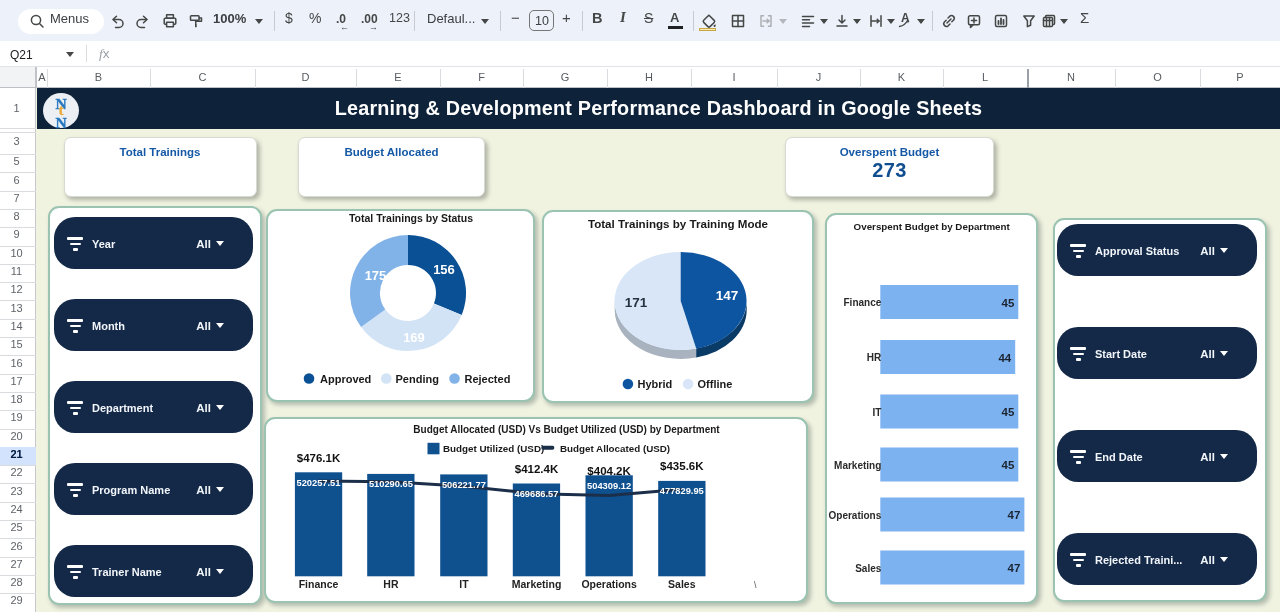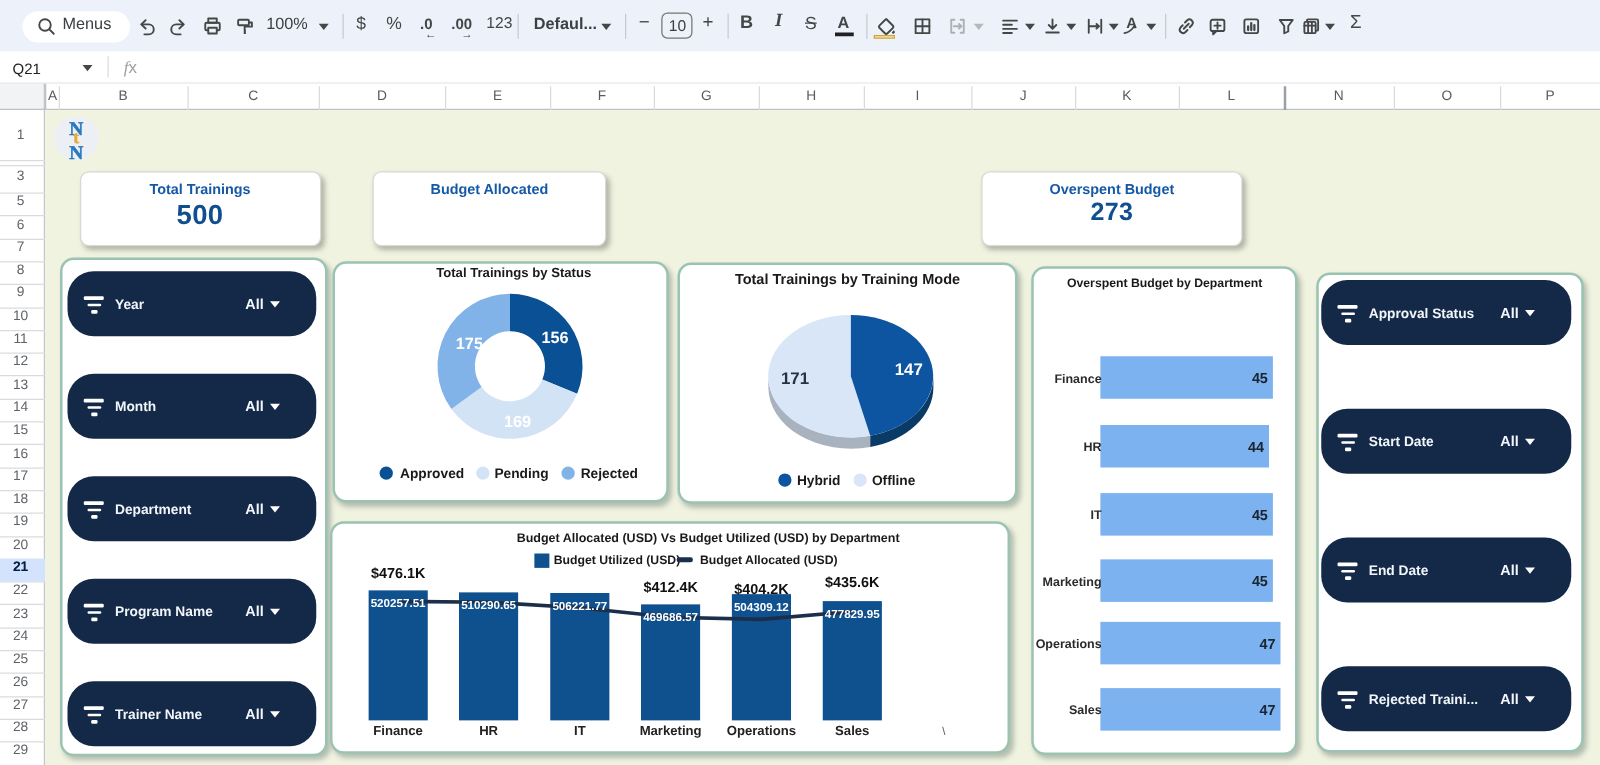--- a/index.html
+++ b/index.html
@@ -57,32 +57,32 @@
 <svg style="position:absolute;left:162px;top:13.0px" width="16" height="16" viewBox="0 0 16 16" fill="none" stroke="#444746" stroke-width="1.5" stroke-linecap="round" stroke-linejoin="round">
         <rect x="4.6" y="1.8" width="6.8" height="3.4"></rect>
         <rect x="2.2" y="5.2" width="11.6" height="6" rx="1"></rect>
         <rect x="4.6" y="9.2" width="6.8" height="4.6" fill="#edf1f9"></rect>
       </svg>
 <svg style="position:absolute;left:188px;top:13.0px" width="16" height="16" viewBox="0 0 16 16" fill="none" stroke="#444746" stroke-width="1.5" stroke-linecap="round" stroke-linejoin="round">
         <rect x="2.5" y="2.8" width="8.6" height="4.4" rx="0.8"></rect>
         <path d="M11.1 5 h2.4 v3.3 h-5.8 v2" fill="none"></path>
         <rect x="7 " y="10.6" width="1.7" height="3.6" fill="#444746" stroke="none"></rect>
       </svg>
-<span style="position:absolute;left:213px;top:11.6px;font-size:13px;font-weight:400;color:#3c4043;line-height:1;">100%</span>
+<span style="position:absolute;left:213px;top:11.6px;font-size:13px;font-weight:700;color:#3c4043;line-height:1;">100%</span>
 <span style="position:absolute;left:255px;top:19px;width:0;height:0;border-left:4px solid transparent;border-right:4px solid transparent;border-top:5px solid #444746"></span>
 <div style="position:absolute;left:274px;top:11px;width:1px;height:20px;background:#c7cbd1"></div>
 <span style="position:absolute;left:285px;top:10.9px;font-size:14px;font-weight:500;color:#444746;line-height:1;">$</span>
 <span style="position:absolute;left:309px;top:10.9px;font-size:14px;font-weight:400;color:#444746;line-height:1;">%</span>
 <span style="position:absolute;left:336px;top:13.0px;font-size:12px;font-weight:700;color:#444746;line-height:1;">.0</span>
 <span style="position:absolute;left:340px;top:23.0px;font-size:9px;font-weight:400;color:#444746;line-height:1;">←</span>
 <span style="position:absolute;left:361px;top:13.0px;font-size:12px;font-weight:700;color:#444746;line-height:1;">.00</span>
 <span style="position:absolute;left:369px;top:23.0px;font-size:9px;font-weight:400;color:#444746;line-height:1;">→</span>
 <span style="position:absolute;left:389px;top:12.0px;font-size:12.5px;font-weight:500;color:#444746;line-height:1;">123</span>
 <div style="position:absolute;left:414px;top:11px;width:1px;height:20px;background:#c7cbd1"></div>
-<span style="position:absolute;left:427px;top:11.6px;font-size:13px;font-weight:700;color:#3c4043;line-height:1;">Defaul...</span>
+<span style="position:absolute;left:427px;top:11.6px;font-size:13px;font-weight:400;color:#3c4043;line-height:1;">Defaul...</span>
 <span style="position:absolute;left:481px;top:19px;width:0;height:0;border-left:4px solid transparent;border-right:4px solid transparent;border-top:5px solid #444746"></span>
 <div style="position:absolute;left:500px;top:11px;width:1px;height:20px;background:#c7cbd1"></div>
 <span style="position:absolute;left:511px;top:10.2px;font-size:15px;font-weight:400;color:#444746;line-height:1;">−</span>
 <div style="position:absolute;left:529px;top:10px;width:25px;height:21px;border:1.5px solid #747775;border-radius:5px"></div>
 <span style="position:absolute;left:535px;top:15.0px;font-size:12.5px;font-weight:400;color:#3c4043;line-height:1;">10</span>
 <span style="position:absolute;left:562px;top:10.2px;font-size:15px;font-weight:400;color:#444746;line-height:1;">+</span>
 <div style="position:absolute;left:582px;top:11px;width:1px;height:20px;background:#c7cbd1"></div>
 <span style="position:absolute;left:592px;top:10.6px;font-size:14.5px;font-weight:700;color:#444746;line-height:1;">B</span>
 <span style="position:absolute;left:620px;top:10.2px;font-size:15px;font-weight:700;color:#444746;line-height:1;font-family:'Liberation Serif',serif;font-style:italic">I</span>
 <span style="position:absolute;left:644px;top:10.9px;font-size:14px;font-weight:500;color:#444746;line-height:1;text-decoration:line-through">S</span>
@@ -237,29 +237,31 @@
 <div class="rl" style="top:486.9px"></div>
 <span class="rn" style="top:488.1px">28</span>
 <div class="rl" style="top:505.2px"></div>
 <span class="rn" style="top:506.4px">29</span>
 <div class="rl" style="top:523.5px"></div>
 
 <div style="position:absolute;left:0;top:358.8px;width:36px;height:18.3px;background:#d3e3fd"></div>
 <span class="rn" style="top:360.0px;color:#041e49;font-weight:bold;z-index:3">21</span>
 </div>
 
+<div id="band">
+      <h1>Learning &amp; Development Performance Dashboard in Google Sheets</h1>
+    </div>
 <div id="logo">
       <div style="padding-top:3px">N</div>
       <div class="t">t</div>
       <div>N</div>
     </div>
 
 <div class="kpi" style="left:63.5px;width:193px">
       <div class="kt">Total Trainings</div>
-      <div class="kv" style="font-size:22px">500</div>
     </div>
 <div class="kpi" style="left:298px;width:187px">
       <div class="kt">Budget Allocated</div>
     </div>
 <div class="kpi" style="left:785px;width:209px">
       <div class="kt">Overspent Budget</div>
       <div class="kv" style="font-size:20px">273</div>
     </div>
 
 <div class="panel" style="left:48px;top:206px;width:214px;height:399px"></div>

